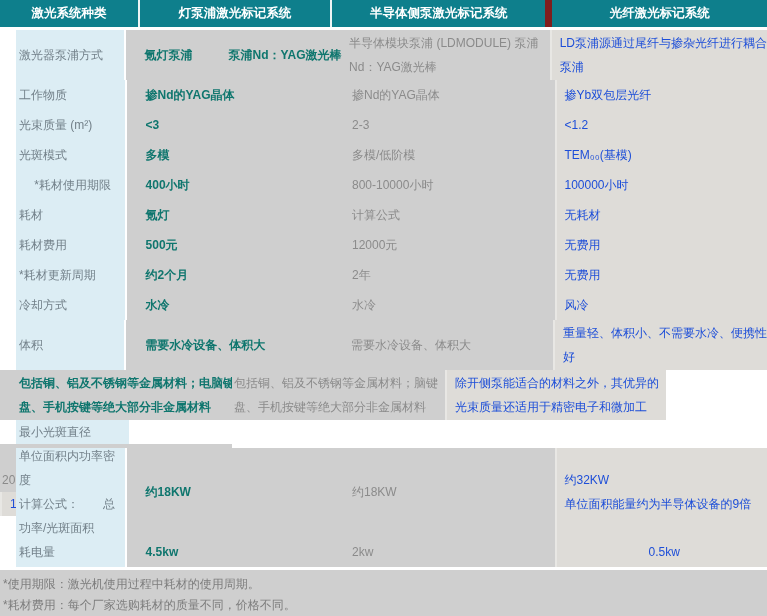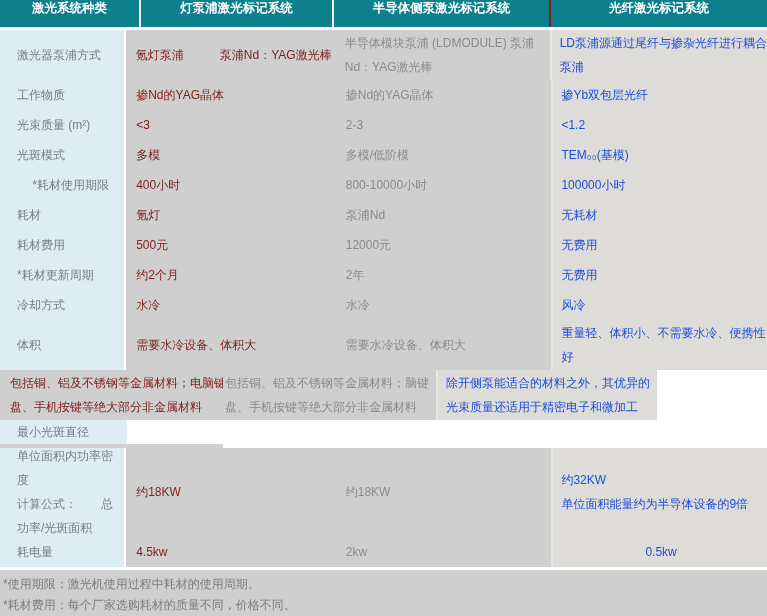--- a/index.html
+++ b/index.html
@@ -8,35 +8,35 @@
     background:#ffffff;
     font-family:"Liberation Sans", sans-serif;
   }
   .tbl { position:relative; width:767px; height:616px; background:#ffffff; }
 
   
   .hdr { display:flex; height:27px; }
   .hcell {
     background:#0e7f8c; color:#ffffff;
     font-size:12.5px; font-weight:bold;
-    display:flex; justify-content:center;
+    display:flex; align-items:center; justify-content:center;
     white-space:pre;
   }
   .hc1 { width:139px; border-right:2px solid #eef4f4; }
   .hc2 { width:191px; border-right:2px solid #eef4f4; }
-  .hc3 { width:215px; border-right:2px solid #7f1d1d; }
+  .hc3 { width:215px; border-right:7px solid #7f1d1d; }
   .hc4 { width:216px; }
   .hgap { height:3px; background:#ffffff; }
 
   
   .row { display:flex; }
   .cell { display:flex; align-items:center; font-size:12px; line-height:24px; }
   .cell > span { white-space:pre; display:block; }
-  .lbl  { width:110px; padding-left:17px; background:#dcedf4; border-right:2px solid #ffffff; color:#73818a; }
-  .v2   { width:213px; padding-left:10px; background:#cfcfcf; color:#7f1d1d; }
+  .lbl  { width:110px; padding-left:3px; background:#dcedf4; border-right:2px solid #ffffff; color:#73818a;margin-left:16px; }
+  .v2   { width:213px; padding-left:19px; background:#cfcfcf; color:#0f766e;font-weight:bold; }
   .v3   { width:211px; padding-left:2px; background:#cfcfcf; color:#8b8b8b; }
   .v4   { width:211px; padding-left:8px; background:#dedcd8; border-left:2px solid #e8e7e4; color:#1d4ed8; }
 
   .h50 { height:50px; } .h30 { height:30px; } .h28 { height:28px;flex-direction:column; }
   .h88 { height:88px; } .h31 { height:31px; }
 
   
   .fsep { height:3px; background:#ffffff; }
   .foot { height:46px; background:#cfcfcf; color:#7d7d7d;
           font-size:12px; line-height:21px; padding:4px 0 0 3px; }
@@ -133,21 +133,21 @@
   </div>
 
   <div class="row h30">
     <div class="cell lbl">
         <span>耗材</span>
       </div>
     <div class="cell v2">
         <span>氪灯</span>
       </div>
     <div class="cell v3">
-        <span>泵浦Nd</span>
+        <span>计算公式</span>
       </div>
     <div class="cell v4">
         <span>无耗材</span>
       </div>
   </div>
 
   <div class="row h30">
     <div class="cell lbl">
         <span>耗材费用</span>
       </div>

